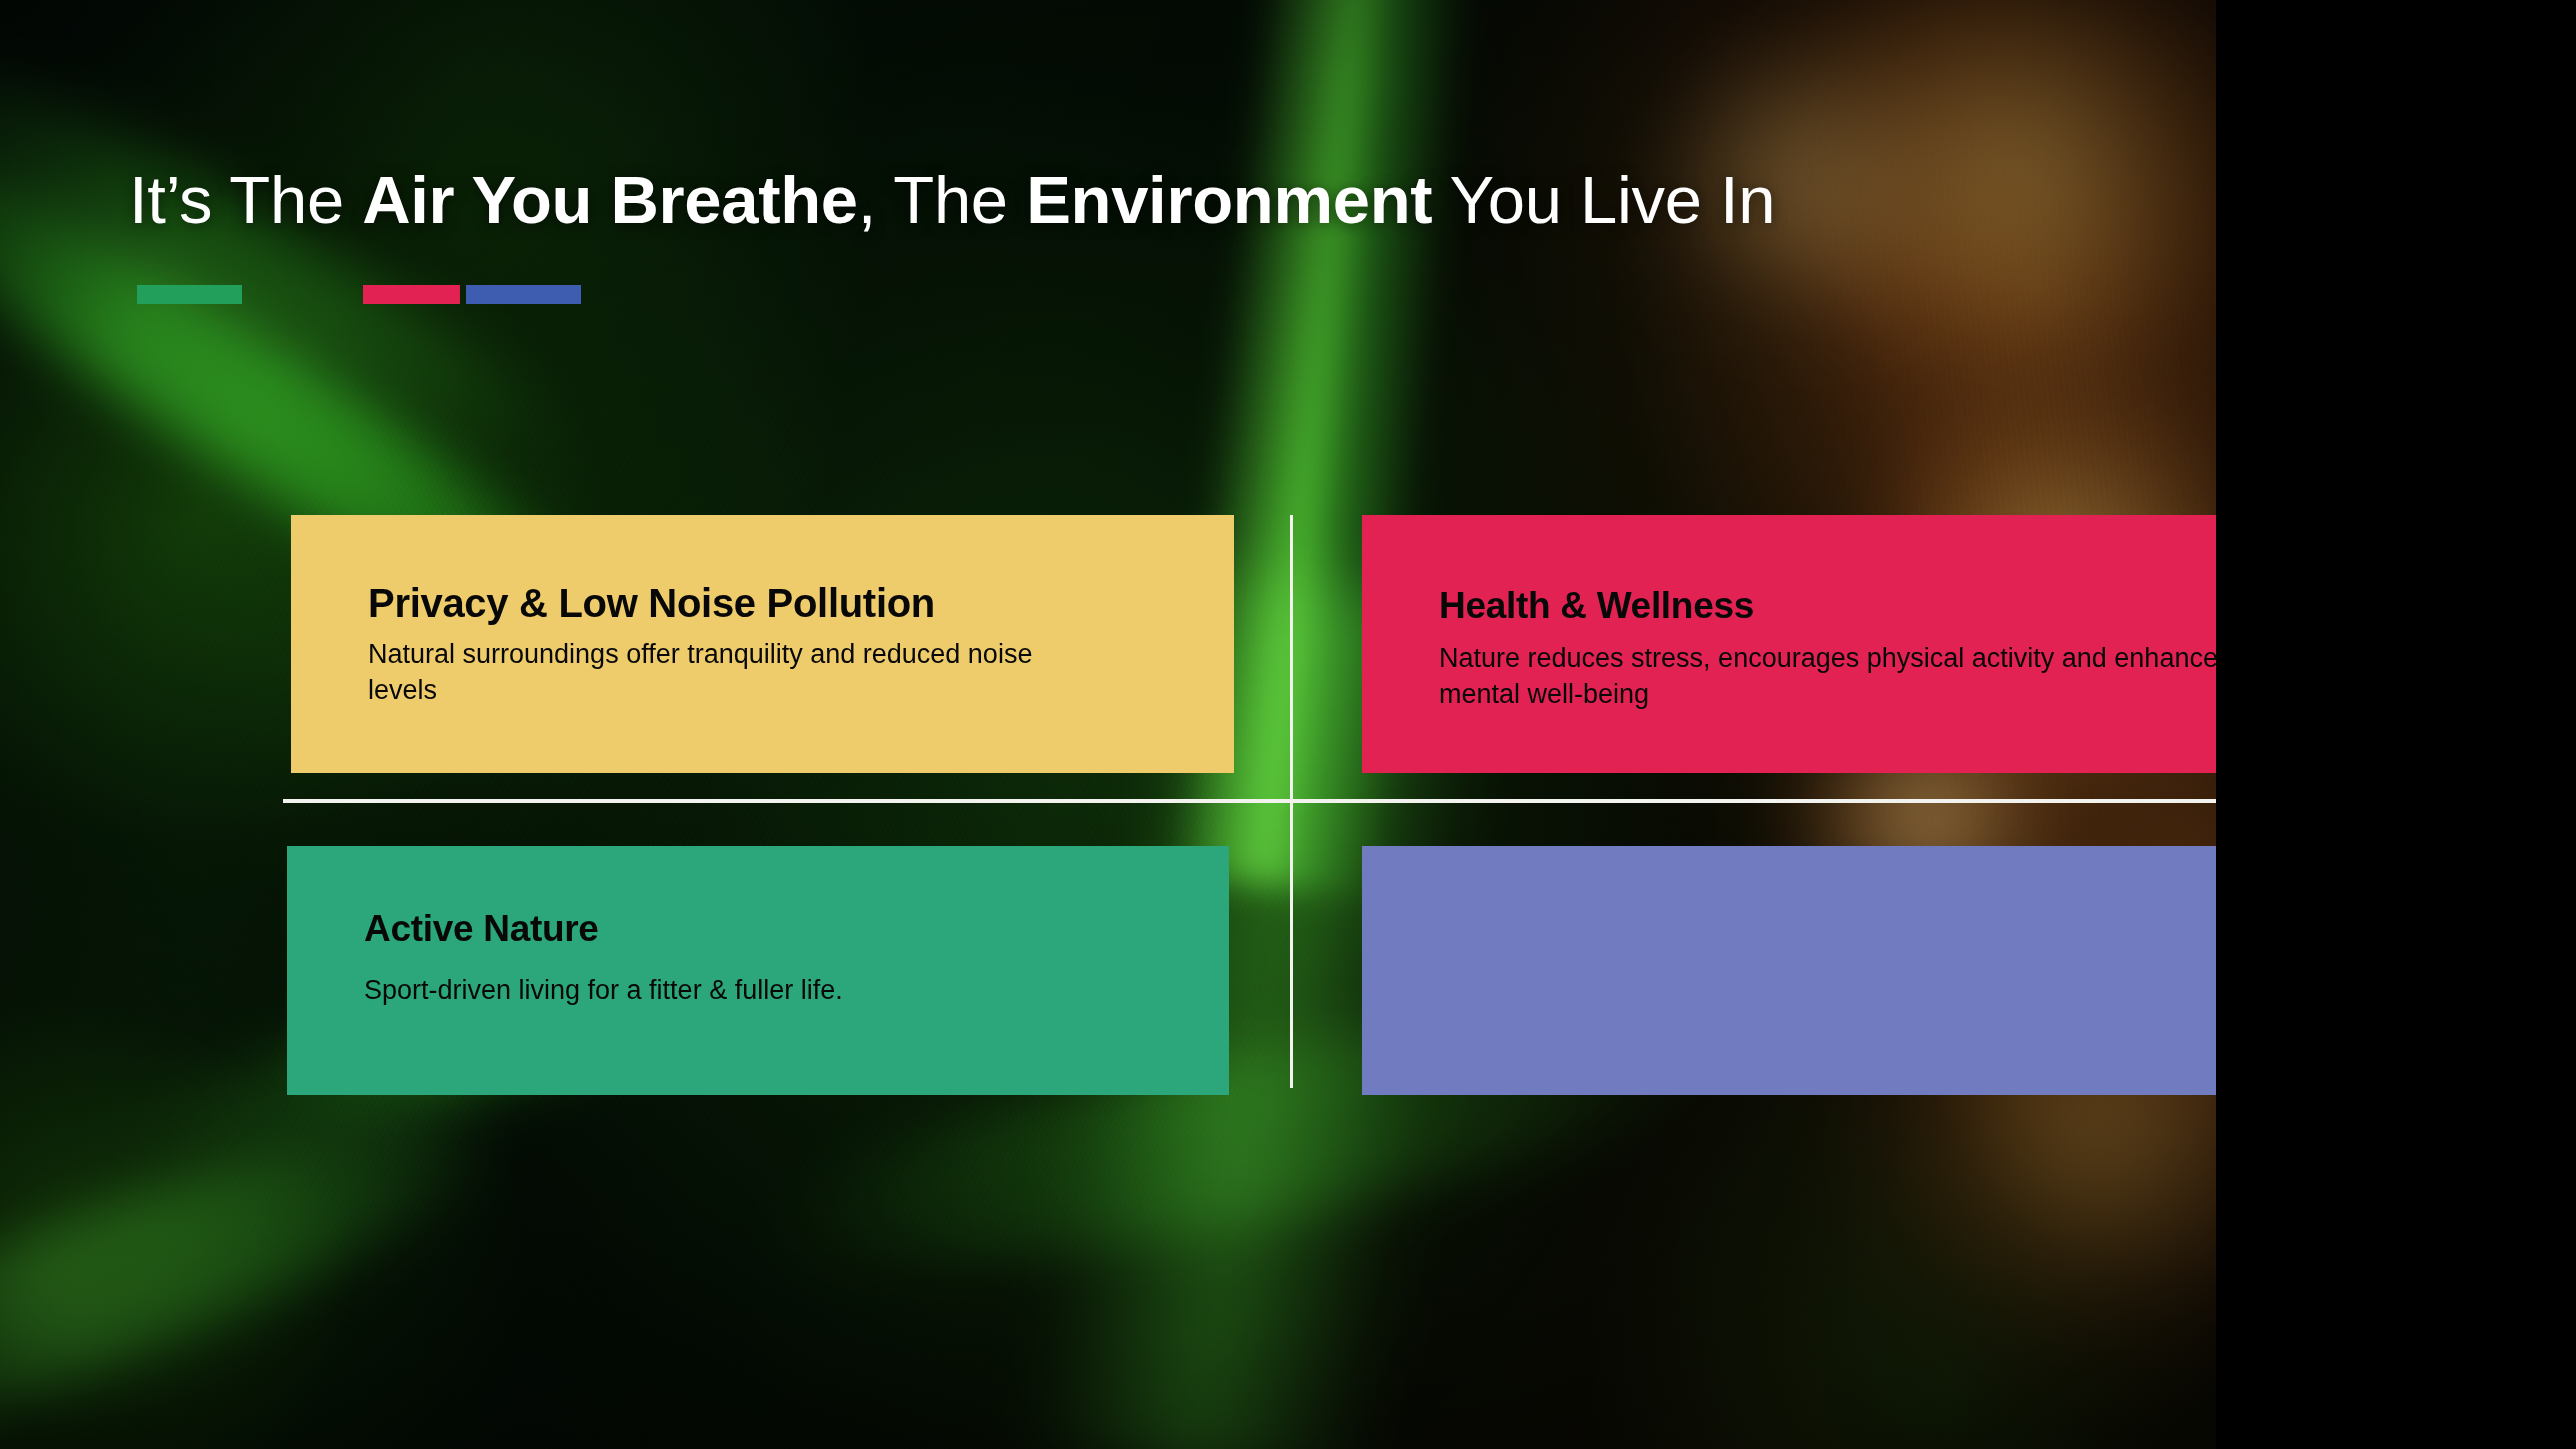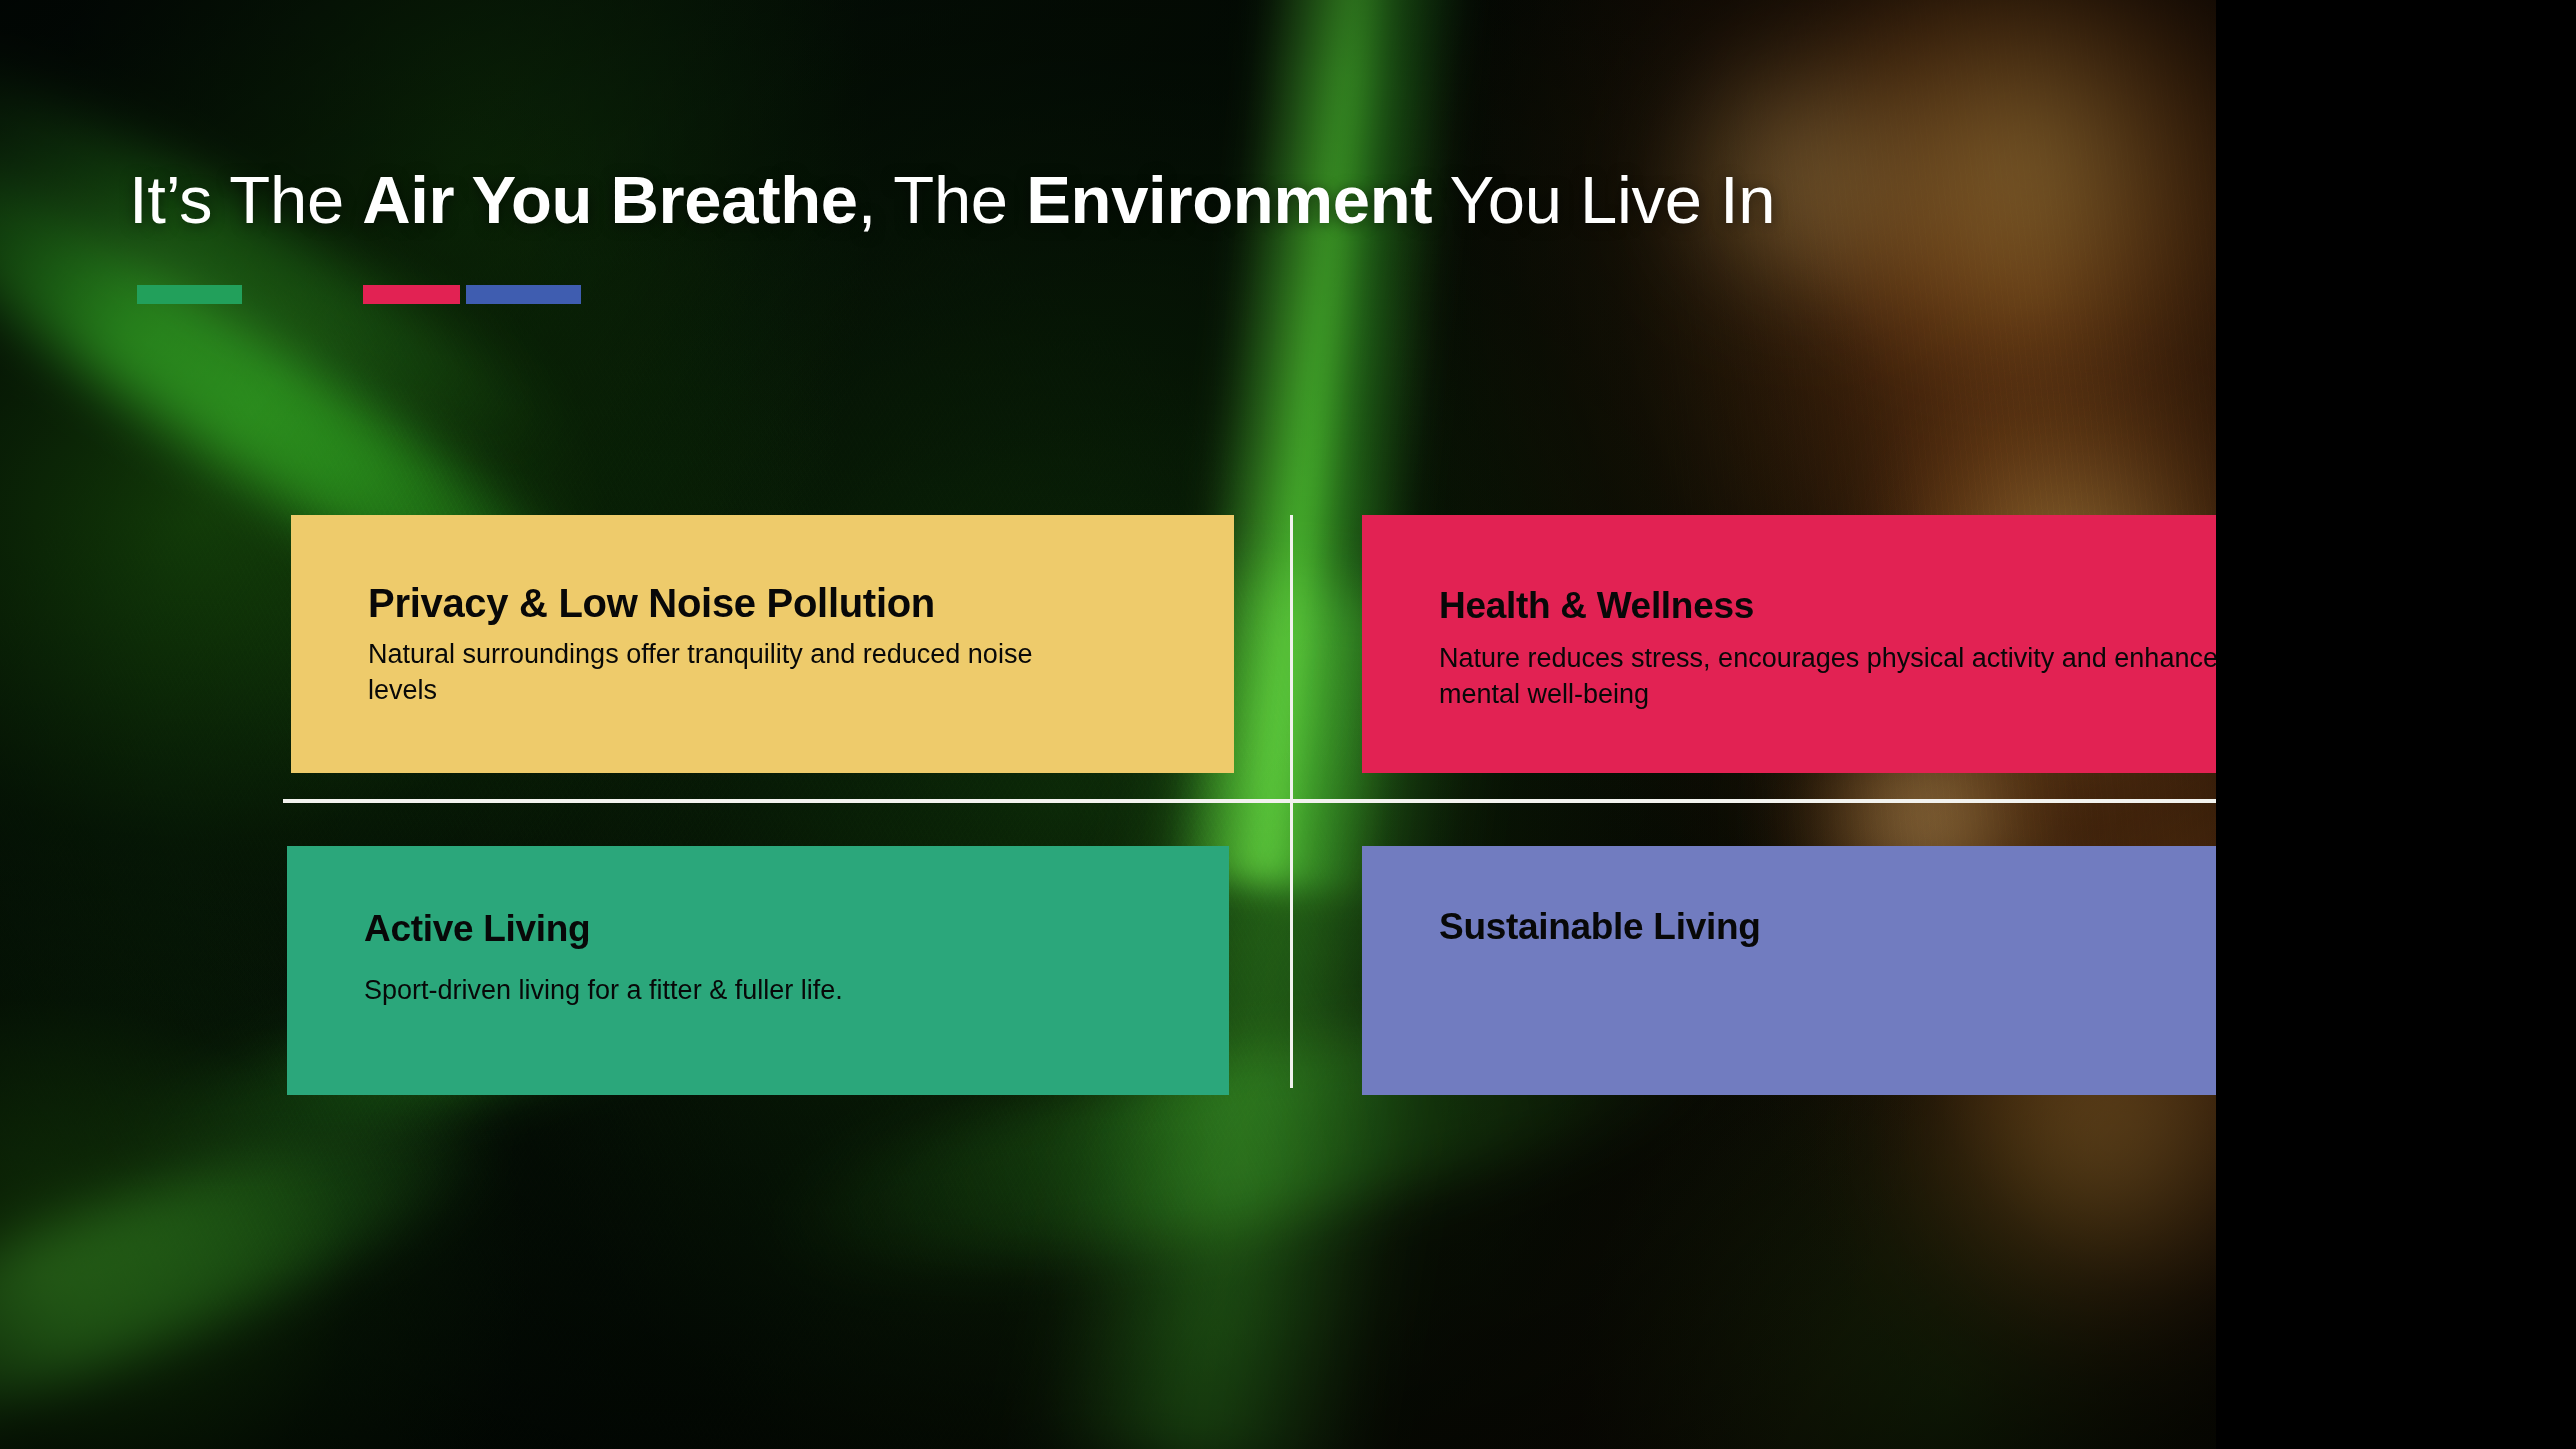--- a/index.html
+++ b/index.html
@@ -238,26 +238,25 @@
 
     <div class="card" id="card-health" style="background: rgb(226, 34, 83);">
       <div class="inner">
         <div class="card-title" style="color: rgb(8, 8, 8);">Health &amp; Wellness</div>
         <div class="card-body" style="color: rgb(8, 8, 8);">Nature reduces stress, encourages physical activity and enhances mental well-being</div>
       </div>
     </div>
 
     <div class="card" id="card-active" style="background: rgb(43, 167, 123);">
       <div class="inner">
-        <div class="card-title" style="color: rgb(8, 8, 8);">Active Living</div>
+        <div class="card-title" style="color: rgb(8, 8, 8);">Active Nature</div>
         <div class="card-body" style="color: rgb(8, 8, 8);">Sport-driven living for a fitter &amp; fuller life.</div>
       </div>
     </div>
 
     <div class="card" id="card-sustain" style="background: rgb(113, 124, 192);">
       <div class="inner">
-        <div class="card-title" style="color: rgb(8, 8, 8);">Sustainable Living</div>
       </div>
     </div>
 
   </div>
 </div>
 
 
 </body></html>

